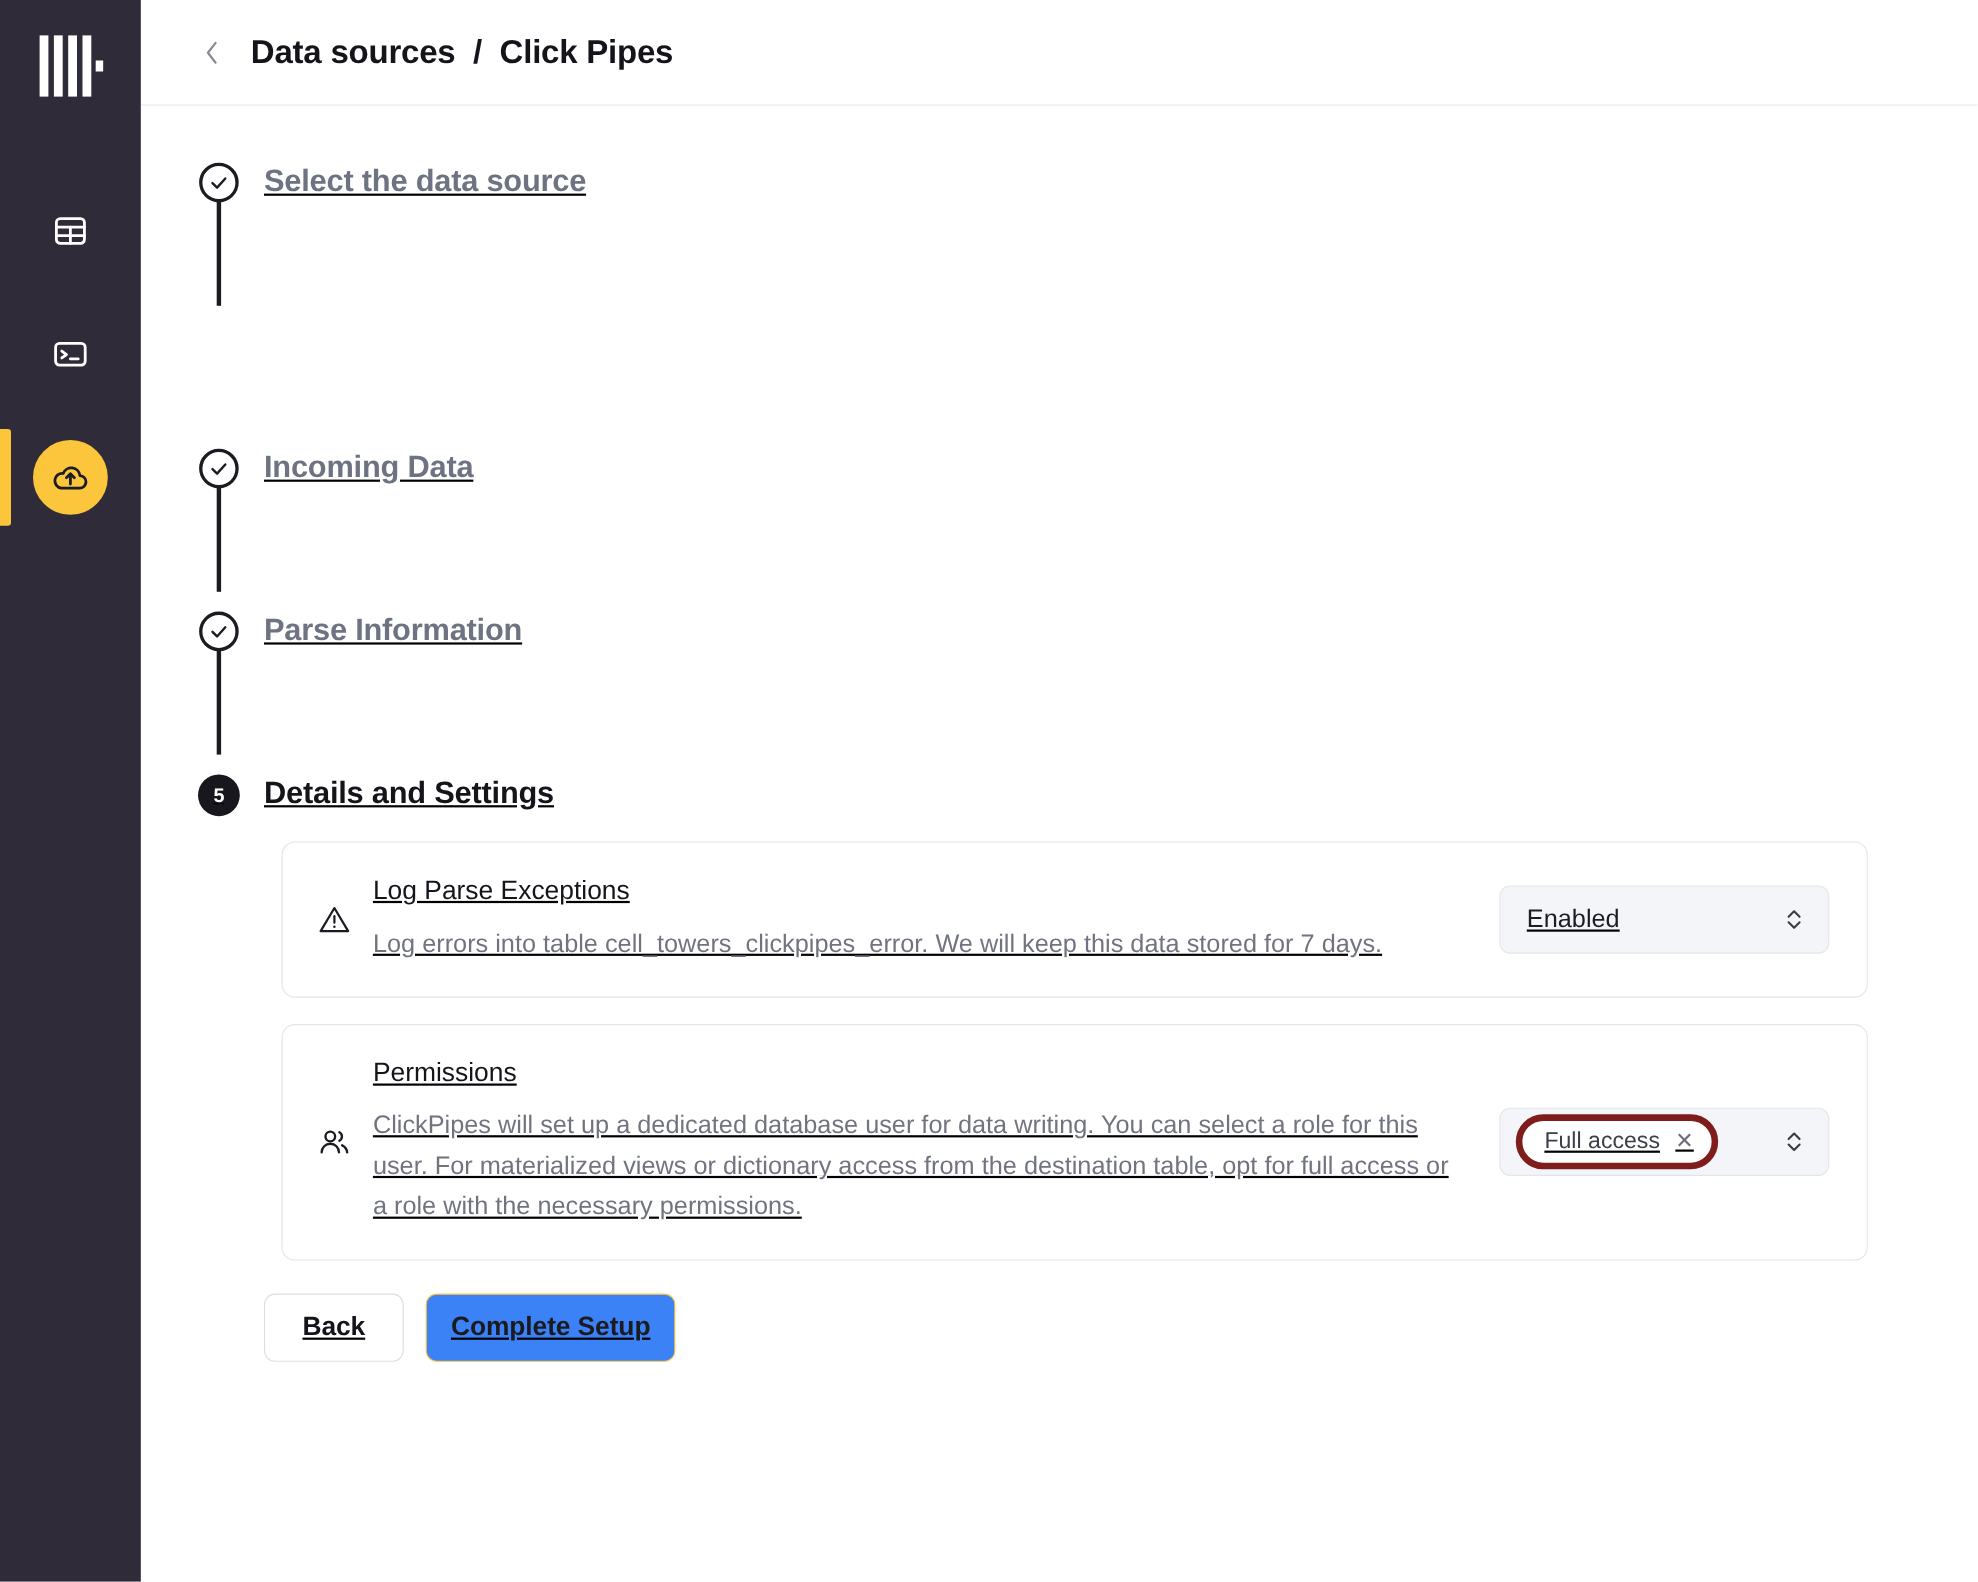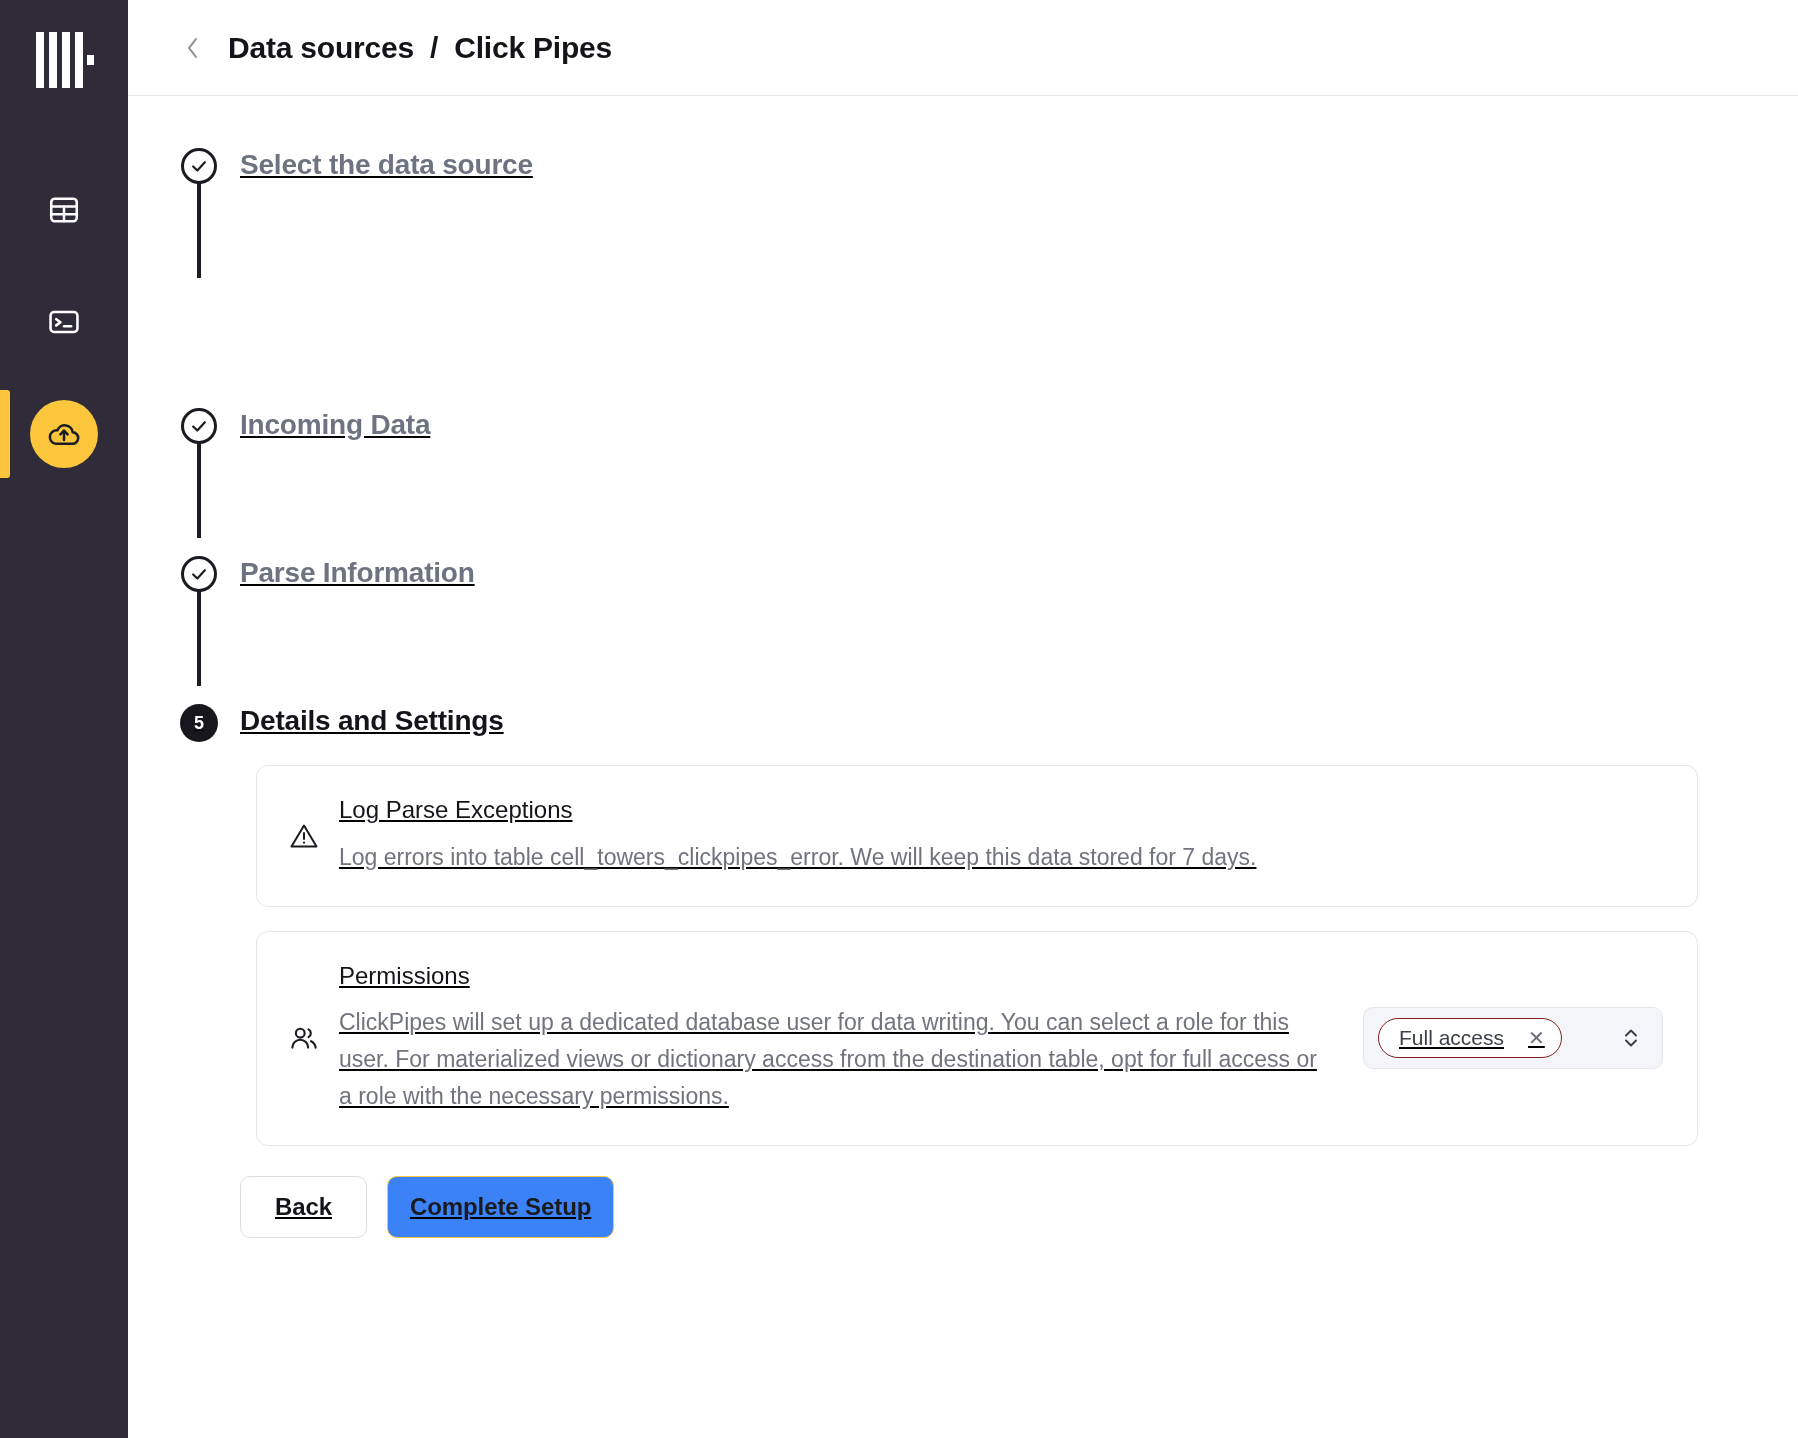--- a/index.html
+++ b/index.html
@@ -284,23 +284,23 @@
     display: flex;
     align-items: center;
     justify-content: center;
     color: #3B3B45;
     flex: 0 0 22px;
   }
 
   .chip {
     display: inline-flex;
     align-items: center;
-    gap: 24px;
+    gap: 14px;
     background: #ffffff;
-    border: 1px solid #7f1d1d;
+    border: 6px solid #7f1d1d;
     border-radius: 999px;
     padding: 7px 16px 7px 20px;
     font-size: 21px;
     color: #3C4049;
   }
 
   .chip-x {
     font-size: 20px;
     color: #6B6E78;
     cursor: pointer;
@@ -467,20 +467,31 @@
                 <span class="card-icon">
                   <svg width="30" height="30" viewBox="0 0 24 24" fill="none" stroke="#1B1B22" stroke-width="1.6" stroke-linecap="round" stroke-linejoin="round">
                     <path d="M12 3.6 22 20.4H2L12 3.6z"></path>
                     <line x1="12" y1="9.5" x2="12" y2="14.3"></line>
                     <circle cx="12" cy="17.2" r="0.9" fill="#1B1B22" stroke="none"></circle>
                   </svg>
                 </span>
                 <div class="card-text">
                   <div class="card-title">Log Parse Exceptions</div>
                   <div class="card-desc">Log errors into table cell_towers_clickpipes_error. We will keep this data stored for 7 days.</div>
+                </div>
+                <div class="card-control">
+                  <div class="select">
+                    <span class="select-value">Enabled</span>
+                    <span class="select-arrows">
+                      <svg width="20" height="28" viewBox="0 0 20 28" fill="none" stroke="#3B3B45" stroke-width="1.9" stroke-linecap="round" stroke-linejoin="round">
+                        <polyline points="5,11.5 10,6.5 15,11.5"></polyline>
+                        <polyline points="5,16.5 10,21.5 15,16.5"></polyline>
+                      </svg>
+                    </span>
+                  </div>
                 </div>
               </section>
 
               <section class="card">
                 <span class="card-icon">
                   <svg width="32" height="32" viewBox="0 0 24 24" fill="none" stroke="#1B1B22" stroke-width="1.6" stroke-linecap="round" stroke-linejoin="round">
                     <circle cx="9.2" cy="8.4" r="3.3"></circle>
                     <path d="M3.3 19.2a5.9 5.9 0 0 1 11.8 0"></path>
                     <path d="M15.4 5.5a3.3 3.3 0 0 1 0 5.8"></path>
                     <path d="M17.3 14.4a5.9 5.9 0 0 1 3.4 4.8"></path>

